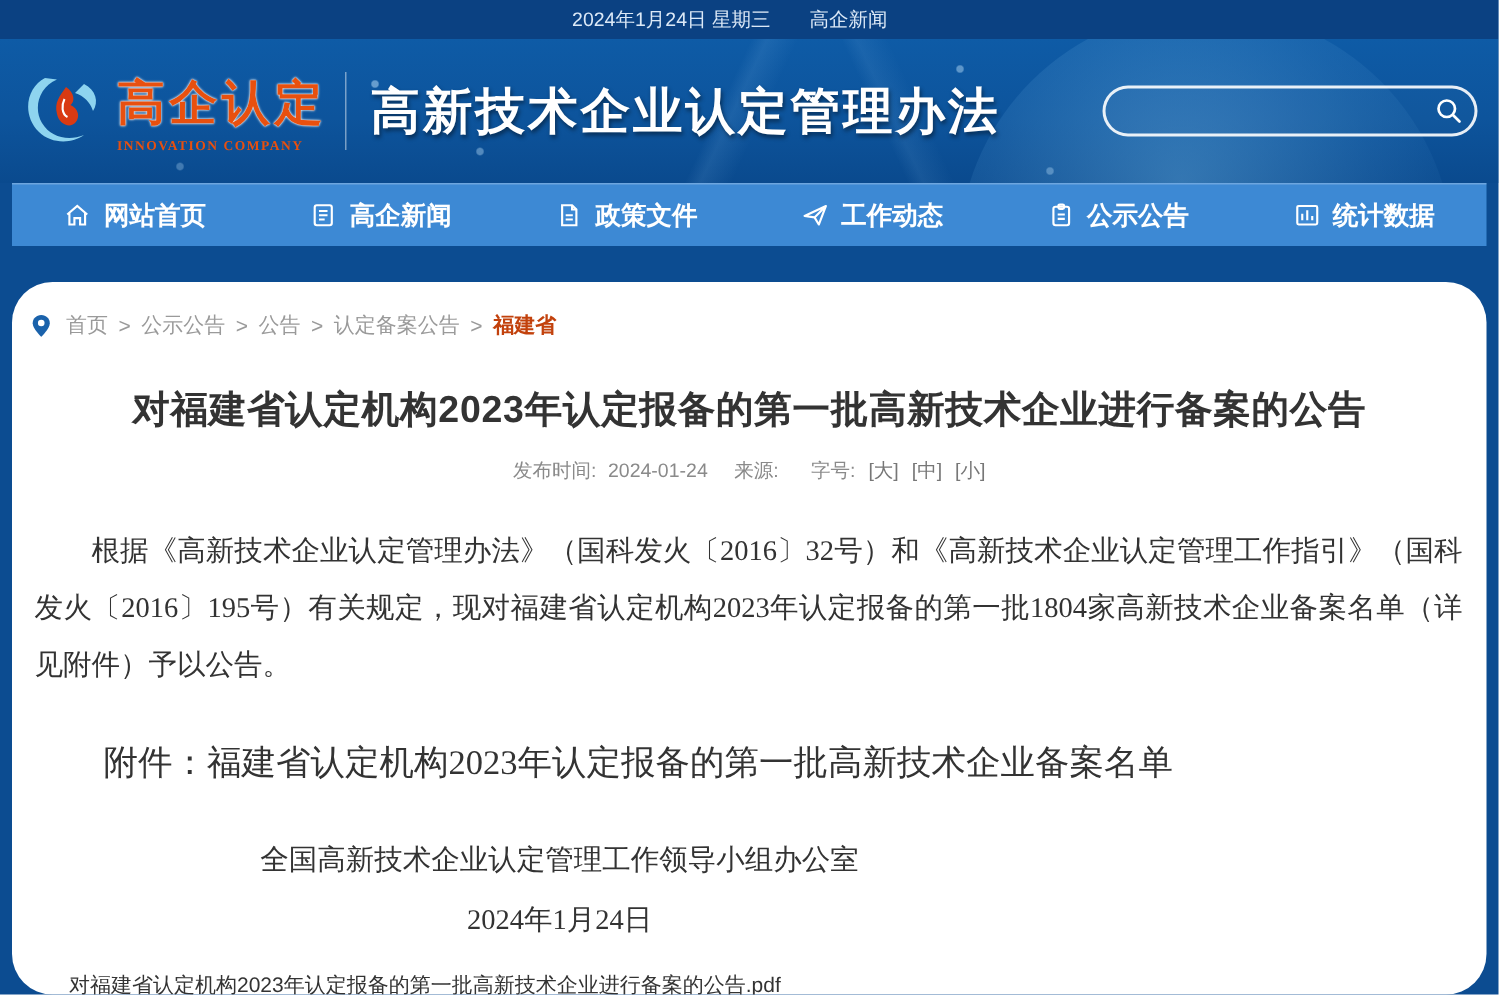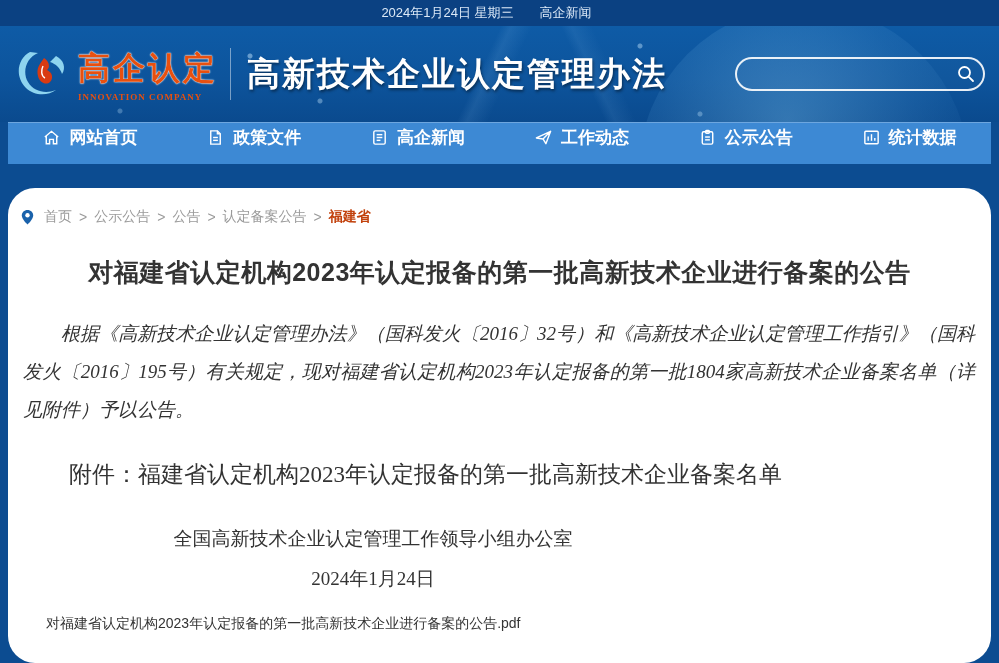--- a/index.html
+++ b/index.html
@@ -70,21 +70,21 @@
   }
   .search-input {
     flex:1; border:none; outline:none; background:transparent;
     padding:0 8px 0 16px; color:#fff; font-size:14px;
   }
   .search-btn { width:34px; height:30px; display:flex; align-items:center; justify-content:center; cursor:pointer; background:none; border:none; }
 
   
   .nav {
     margin:0 8px; height:42px; background:#3d89d4;
-    display:flex; align-items:flex-start; justify-content:space-around;
+    display:flex; align-items:center; justify-content:space-around;
     box-shadow:inset 0 1px 0 rgba(255,255,255,.25);
   }
   .nav-item {
     display:flex; align-items:center; gap:8px; color:#ffffff;
     font-size:17px; font-weight:bold; cursor:pointer; padding:4px 10px;
   }
   .nav-item svg { display:block; }
 
   
   .content {
@@ -109,21 +109,21 @@
     text-align:center; margin-top:16px; font-size:13px; color:#8a8a8a;
   }
   .article-meta .m-label { margin-left:14px; }
   .article-meta .m-label:first-child { margin-left:0; }
   .article-meta .m-val { margin-left:4px; }
   .article-meta .size-btn { margin-left:5px; cursor:pointer; color:#777; }
 
   .article-body {
     margin:26px 16px 0 15px;
     font-family:"Liberation Serif","DejaVu Serif",serif;
-    font-size:19px; color:#333333; line-height:38px; text-align:justify;font-style:italic;
+    font-size:19px; color:#333333; line-height:38px; text-align:justify;
   }
   .article-body p.indent { text-indent:2em; }
   .attachment-line {
     margin:30px 16px 0 15px; text-indent:2em;
     font-family:"Liberation Serif","DejaVu Serif",serif;
     font-size:23px; color:#333333;
   }
   .signature-block {
     width:730px; text-align:center; margin-top:36px;
     font-family:"Liberation Serif","DejaVu Serif",serif;
@@ -181,35 +181,35 @@
 
 <div class="nav">
   <div class="nav-item">
     <svg width="19" height="19" viewBox="0 0 20 20" fill="none" stroke="#fff" stroke-width="1.5">
       <path d="M3 9.5 L10 3.5 L17 9.5 M4.5 8.5 V16.5 H8 V12 H12 V16.5 H15.5 V8.5"></path>
     </svg>
     <span>网站首页</span>
   </div>
   <div class="nav-item">
     <svg width="19" height="19" viewBox="0 0 20 20" fill="none" stroke="#fff" stroke-width="1.5">
+      <rect x="4" y="3" width="12" height="14" rx="1.5"></rect>
+      <line x1="7" y1="7" x2="13" y2="7"></line>
+        <line x1="7" y1="10" x2="13" y2="10"></line>
+        <line x1="7" y1="13" x2="11" y2="13"></line>
+    </svg>
+    <span>高企新闻</span>
+  </div>
+  <div class="nav-item">
+    <svg width="19" height="19" viewBox="0 0 20 20" fill="none" stroke="#fff" stroke-width="1.5">
       <path d="M5 3 H12 L15 6 V17 H5 Z"></path>
         <path d="M12 3 V6 H15"></path>
       <line x1="7.5" y1="10" x2="12.5" y2="10"></line>
         <line x1="7.5" y1="13" x2="12.5" y2="13"></line>
     </svg>
     <span>政策文件</span>
-  </div>
-  <div class="nav-item">
-    <svg width="19" height="19" viewBox="0 0 20 20" fill="none" stroke="#fff" stroke-width="1.5">
-      <rect x="4" y="3" width="12" height="14" rx="1.5"></rect>
-      <line x1="7" y1="7" x2="13" y2="7"></line>
-        <line x1="7" y1="10" x2="13" y2="10"></line>
-        <line x1="7" y1="13" x2="11" y2="13"></line>
-    </svg>
-    <span>高企新闻</span>
   </div>
   <div class="nav-item">
     <svg width="19" height="19" viewBox="0 0 20 20" fill="none" stroke="#fff" stroke-width="1.5" stroke-linejoin="round">
       <path d="M2.5 10.5 L17.5 3.5 L12.5 16.5 L9.5 11.5 Z M9.5 11.5 L17.5 3.5"></path>
     </svg>
     <span>工作动态</span>
   </div>
   <div class="nav-item">
     <svg width="19" height="19" viewBox="0 0 20 20" fill="none" stroke="#fff" stroke-width="1.5">
       <rect x="4.5" y="4" width="11" height="13" rx="1.5"></rect>
@@ -245,20 +245,30 @@
     <span class="bsep">&gt;</span>
     <span class="crumb">公告</span>
     <span class="bsep">&gt;</span>
     <span class="crumb">认定备案公告</span>
     <span class="bsep">&gt;</span>
     <span class="crumb current">福建省</span>
   </div>
 
   <h1 class="article-title">对福建省认定机构2023年认定报备的第一批高新技术企业进行备案的公告</h1>
 
+  <div class="article-meta">
+    <span class="m-label">发布时间:</span>
+    <span class="m-val">2024-01-24</span>
+    <span class="m-label">来源:</span>
+    <span class="m-val"></span>
+    <span class="m-label">字号:</span>
+    <span class="size-btn">[大]</span>
+    <span class="size-btn">[中]</span>
+    <span class="size-btn">[小]</span>
+  </div>
 
   <div class="article-body">
     <p class="indent">根据《高新技术企业认定管理办法》（国科发火〔2016〕32号）和《高新技术企业认定管理工作指引》（国科发火〔2016〕195号）有关规定，现对福建省认定机构2023年认定报备的第一批1804家高新技术企业备案名单（详见附件）予以公告。</p>
   </div>
 
   <div class="attachment-line">附件：福建省认定机构2023年认定报备的第一批高新技术企业备案名单</div>
 
   <div class="signature-block">
     <div class="sig-org">全国高新技术企业认定管理工作领导小组办公室</div>
     <div class="sig-date">2024年1月24日</div>

